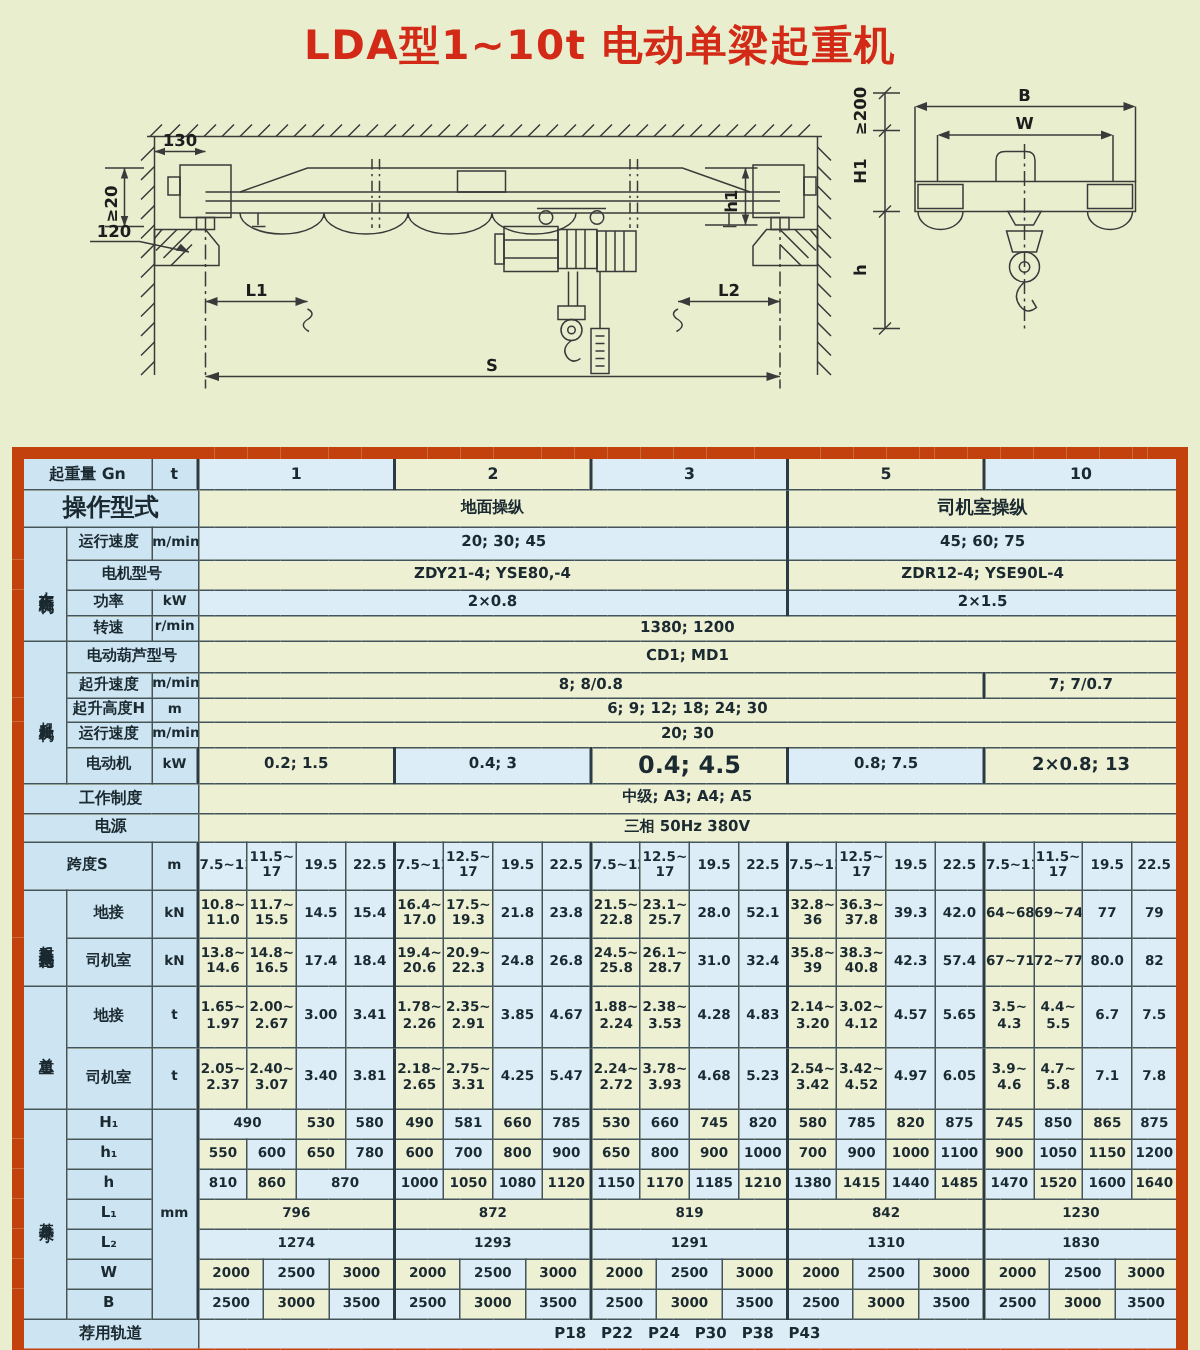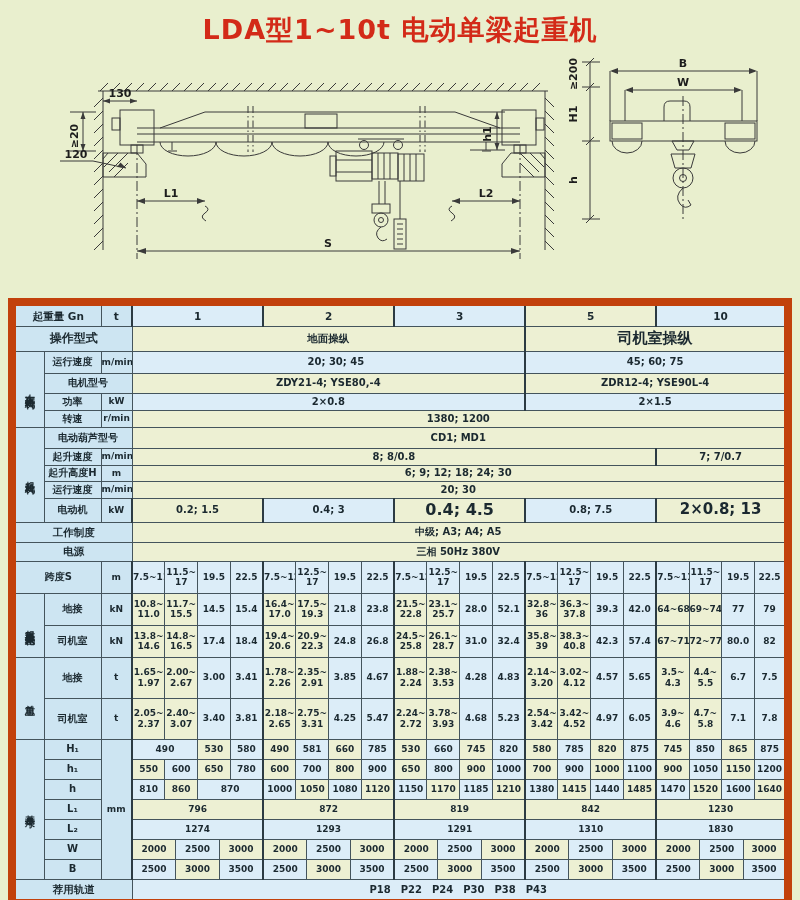--- a/index.html
+++ b/index.html
@@ -260,23 +260,23 @@
       <tr style="height: 24px;">
         <td colspan="2" class="cl" style="font-size: 10.5px;">起重量 Gn</td>
         <td class="cl" style="font-size: 10.5px;">t</td>
         <td colspan="12" class="cb gb" style="font-size: 10.5px;">1</td>
         <td colspan="12" class="cg gb" style="font-size: 10.5px;">2</td>
         <td colspan="12" class="cb gb" style="font-size: 10.5px;">3</td>
         <td colspan="12" class="cg gb" style="font-size: 10.5px;">5</td>
         <td colspan="12" class="cb gb" style="font-size: 10.5px;">10</td>
       </tr>
       <tr style="height: 25px;">
-        <td colspan="3" class="cl" style="font-size: 12px;">操作型式</td>
+        <td colspan="3" class="cl" style="font-size: 16px;">操作型式</td>
         <td colspan="36" class="cg" style="font-size: 10.5px;">地面操纵</td>
-        <td colspan="24" class="cg gb" style="font-size: 15px;">司机室操纵</td>
+        <td colspan="24" class="cg gb" style="font-size: 12px;">司机室操纵</td>
       </tr>
       <tr style="height: 22px;">
         <td rowspan="4" class="cr">大车运行机构</td>
         <td class="cl">运行速度</td>
         <td class="cl" style="font-size: 9px;">m/min</td>
         <td colspan="36" class="cb" style="font-size: 10px; padding-left: 15px;">20; 30; 45</td>
         <td colspan="24" class="cb gb" style="font-size: 10px;">45; 60; 75</td>
       </tr>
       <tr style="height: 20px;">
         <td colspan="2" class="cl">电机型号</td>
@@ -315,21 +315,21 @@
         <td class="cl" style="font-size: 9px;">m/min</td>
         <td colspan="60" class="cg" style="font-size: 10px;">20; 30</td>
       </tr>
       <tr style="height: 24px;">
         <td class="cl">电动机</td>
         <td class="cl" style="font-size: 9px;">kW</td>
         <td colspan="12" class="cg gb" style="font-size: 10px;">0.2; 1.5</td>
         <td colspan="12" class="cb gb" style="font-size: 10px;">0.4; 3</td>
         <td colspan="12" class="cg gb" style="font-size: 16px;">0.4; 4.5</td>
         <td colspan="12" class="cb gb" style="font-size: 10px; margin-top: 40px;">0.8; 7.5</td>
-        <td colspan="12" class="cg gb" style="font-size: 15px;">2×0.8; 13</td>
+        <td colspan="12" class="cg gb" style="font-size: 12px;">2×0.8; 13</td>
       </tr>
       <tr style="height: 20px;">
         <td colspan="3" class="cl" style="font-size: 10.5px;">工作制度</td>
         <td colspan="60" class="cg" style="font-size: 10px;">中级; A3; A4; A5</td>
       </tr>
       <tr style="height: 19px;">
         <td colspan="3" class="cl" style="font-size: 10.5px;">电源</td>
         <td colspan="60" class="cg" style="font-size: 10px;">三相 50Hz 380V</td>
       </tr>
       <tr style="height: 32px;">

